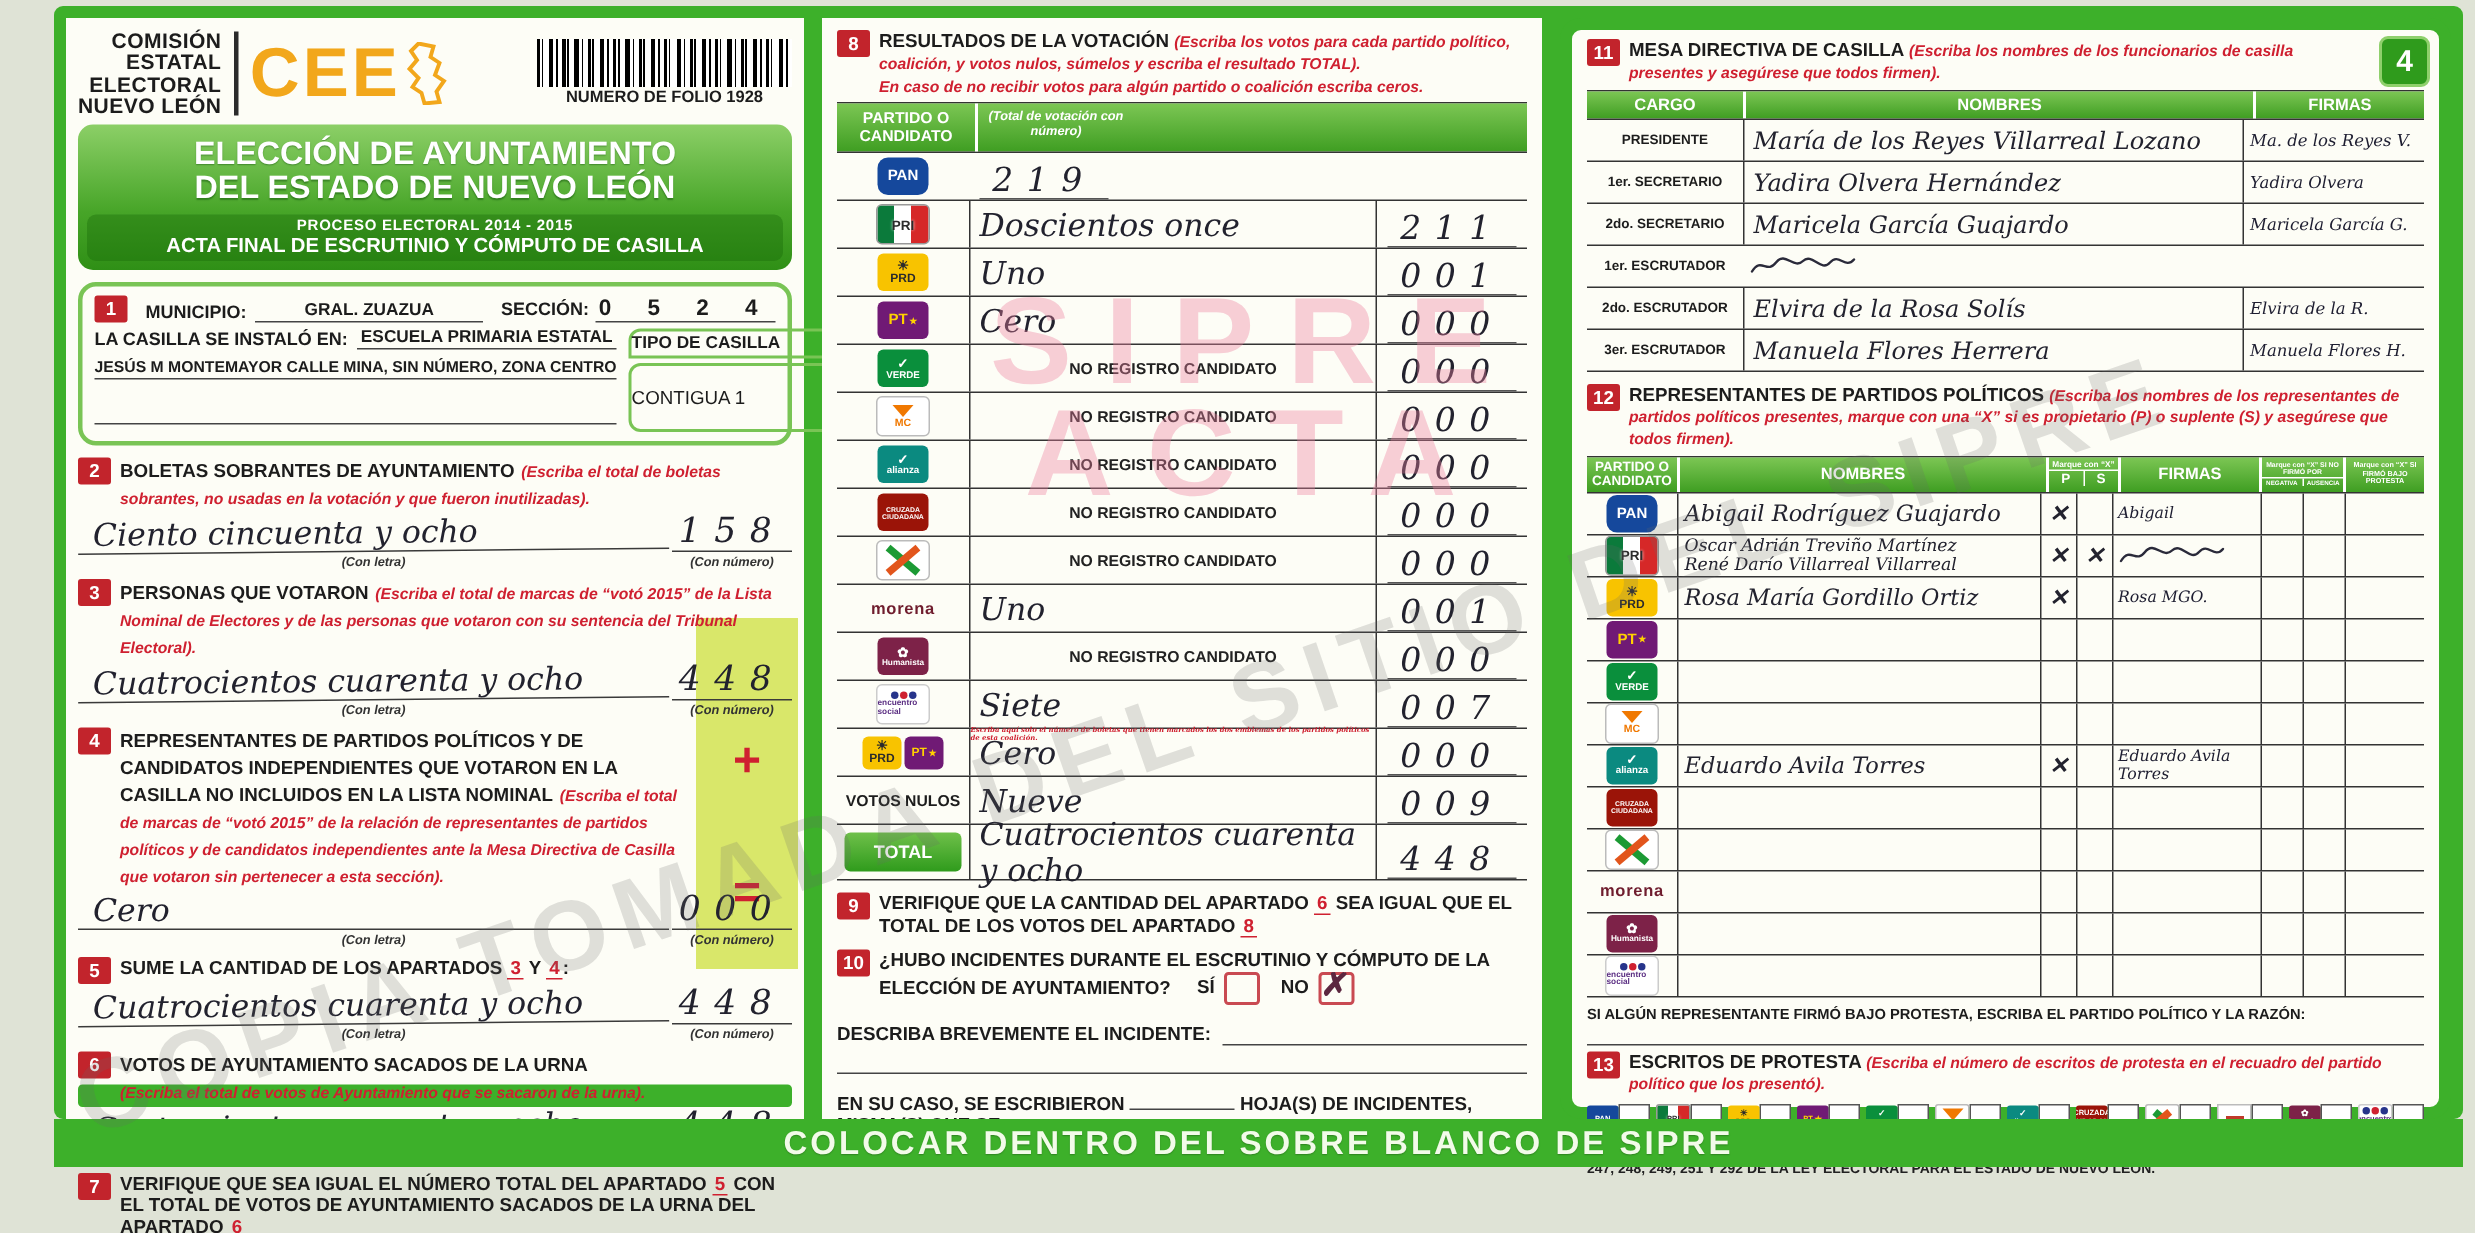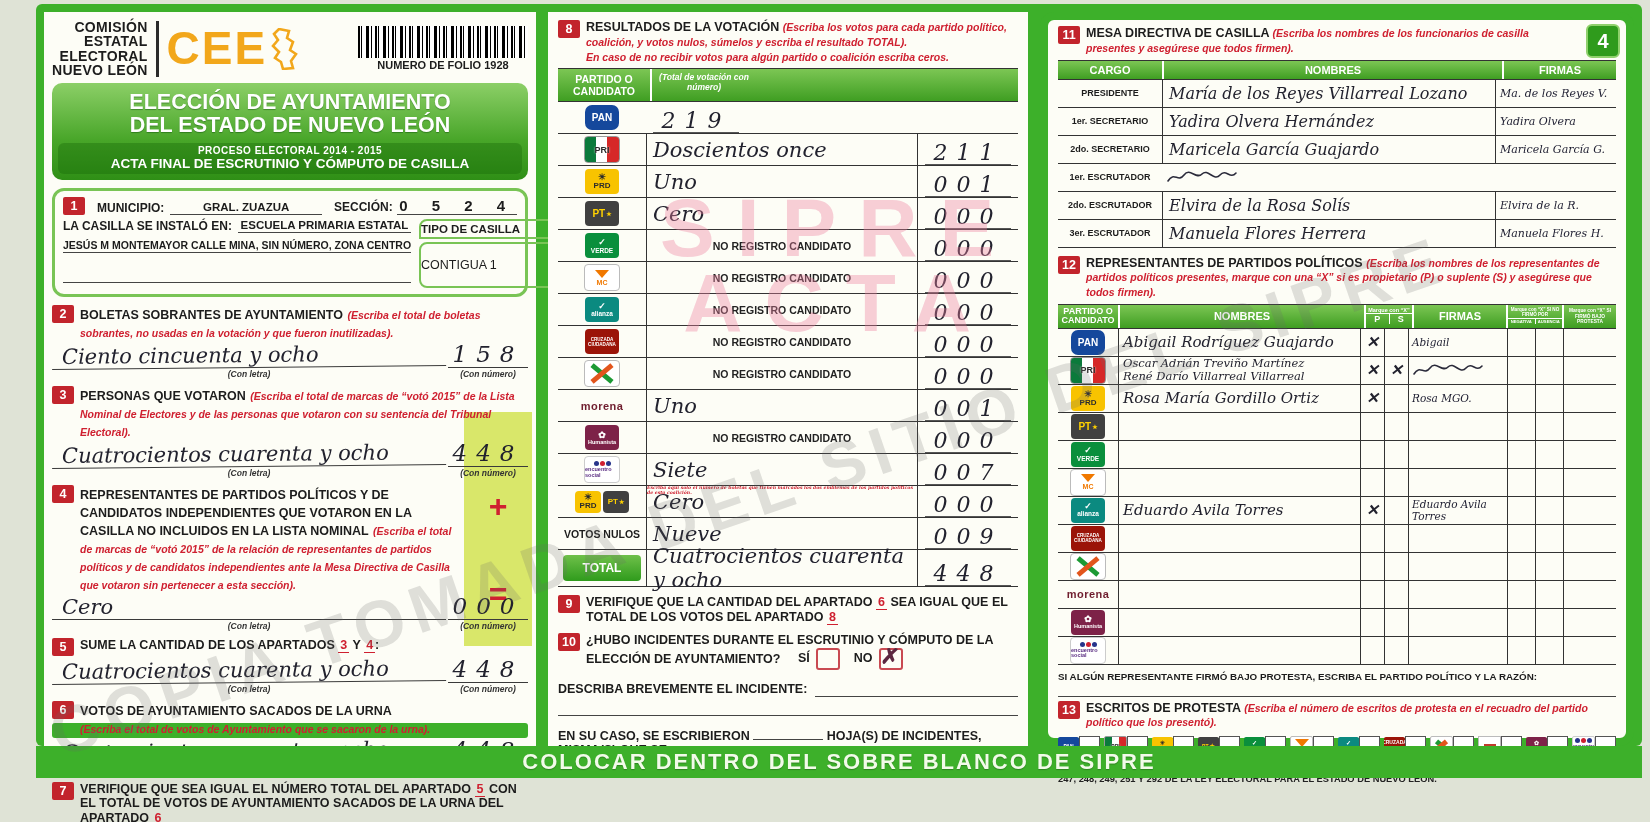--- a/index.html
+++ b/index.html
@@ -97,21 +97,21 @@
   .vn-label{font-size:10.5px;font-weight:bold;}
   .morena-text{font-size:11px;font-weight:bold;color:#6f1d2e;letter-spacing:.5px;}
   
   .plogo{display:inline-flex;align-items:center;justify-content:center;width:34px;height:25px;
          border-radius:4px;font-weight:bold;position:relative;overflow:hidden;flex:none;}
   .p-pan{background:#15489c;color:#fff;font-size:10px;border-radius:7px;}
   .p-pri{background:linear-gradient(90deg,#0b7a3b 0 32%,#fff 32% 65%,#d62828 65%);color:#2b2b2b;
          font-size:9px;border:1px solid #999;text-shadow:0 0 2px #fff;}
   .p-prd{background:#f8c300;color:#2b2b2b;font-size:8px;flex-direction:column;line-height:1;}
   .p-prd::before{content:"☀";font-size:9px;line-height:1;}
-  .p-pt{background:#404040;color:#ffd200;font-size:10px;}
+  .p-pt{background:#701a75;color:#ffd200;font-size:10px;}
   .p-pt::after{content:"★";font-size:6px;margin-left:1px;}
   .p-verde{background:#0a8f3c;color:#fff;font-size:6.5px;flex-direction:column;}
   .p-verde::before{content:"✓";font-size:9px;line-height:1;}
   .p-mc{background:#fff;border:1px solid #bbb;color:#f07800;font-size:7px;flex-direction:column;line-height:1;}
   .p-mc::before{content:"";width:0;height:0;border-left:7px solid transparent;border-right:7px solid transparent;
                 border-bottom:8px solid #f07800;transform:rotate(180deg);margin-bottom:1px;}
   .p-alianza{background:#0b8a80;color:#fff;font-size:6.5px;flex-direction:column;line-height:1;}
   .p-alianza::before{content:"✓";font-size:9px;}
   .p-cruzada{background:#9b1408;color:#fff;font-size:4.6px;text-align:center;line-height:1.1;}
   .p-democrata{background:#fff;border:1px solid #bbb;}

